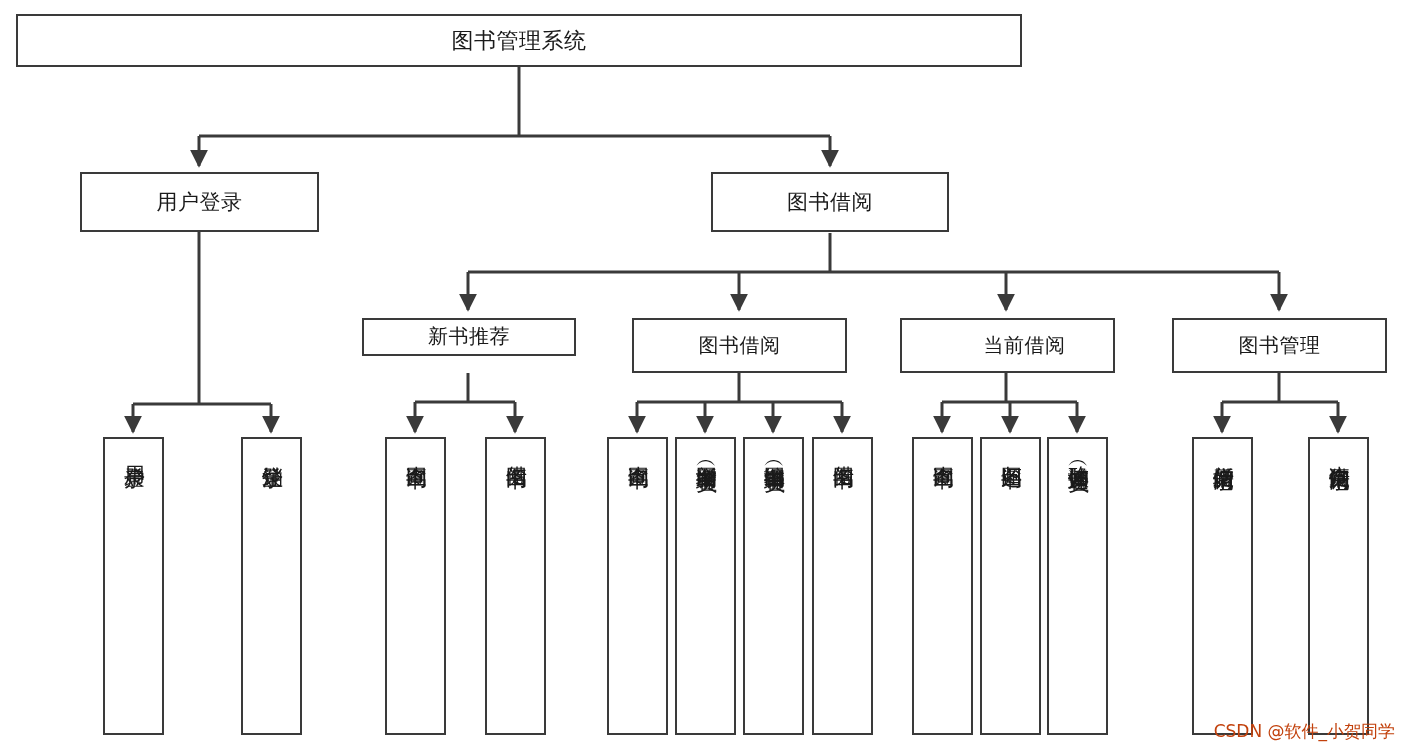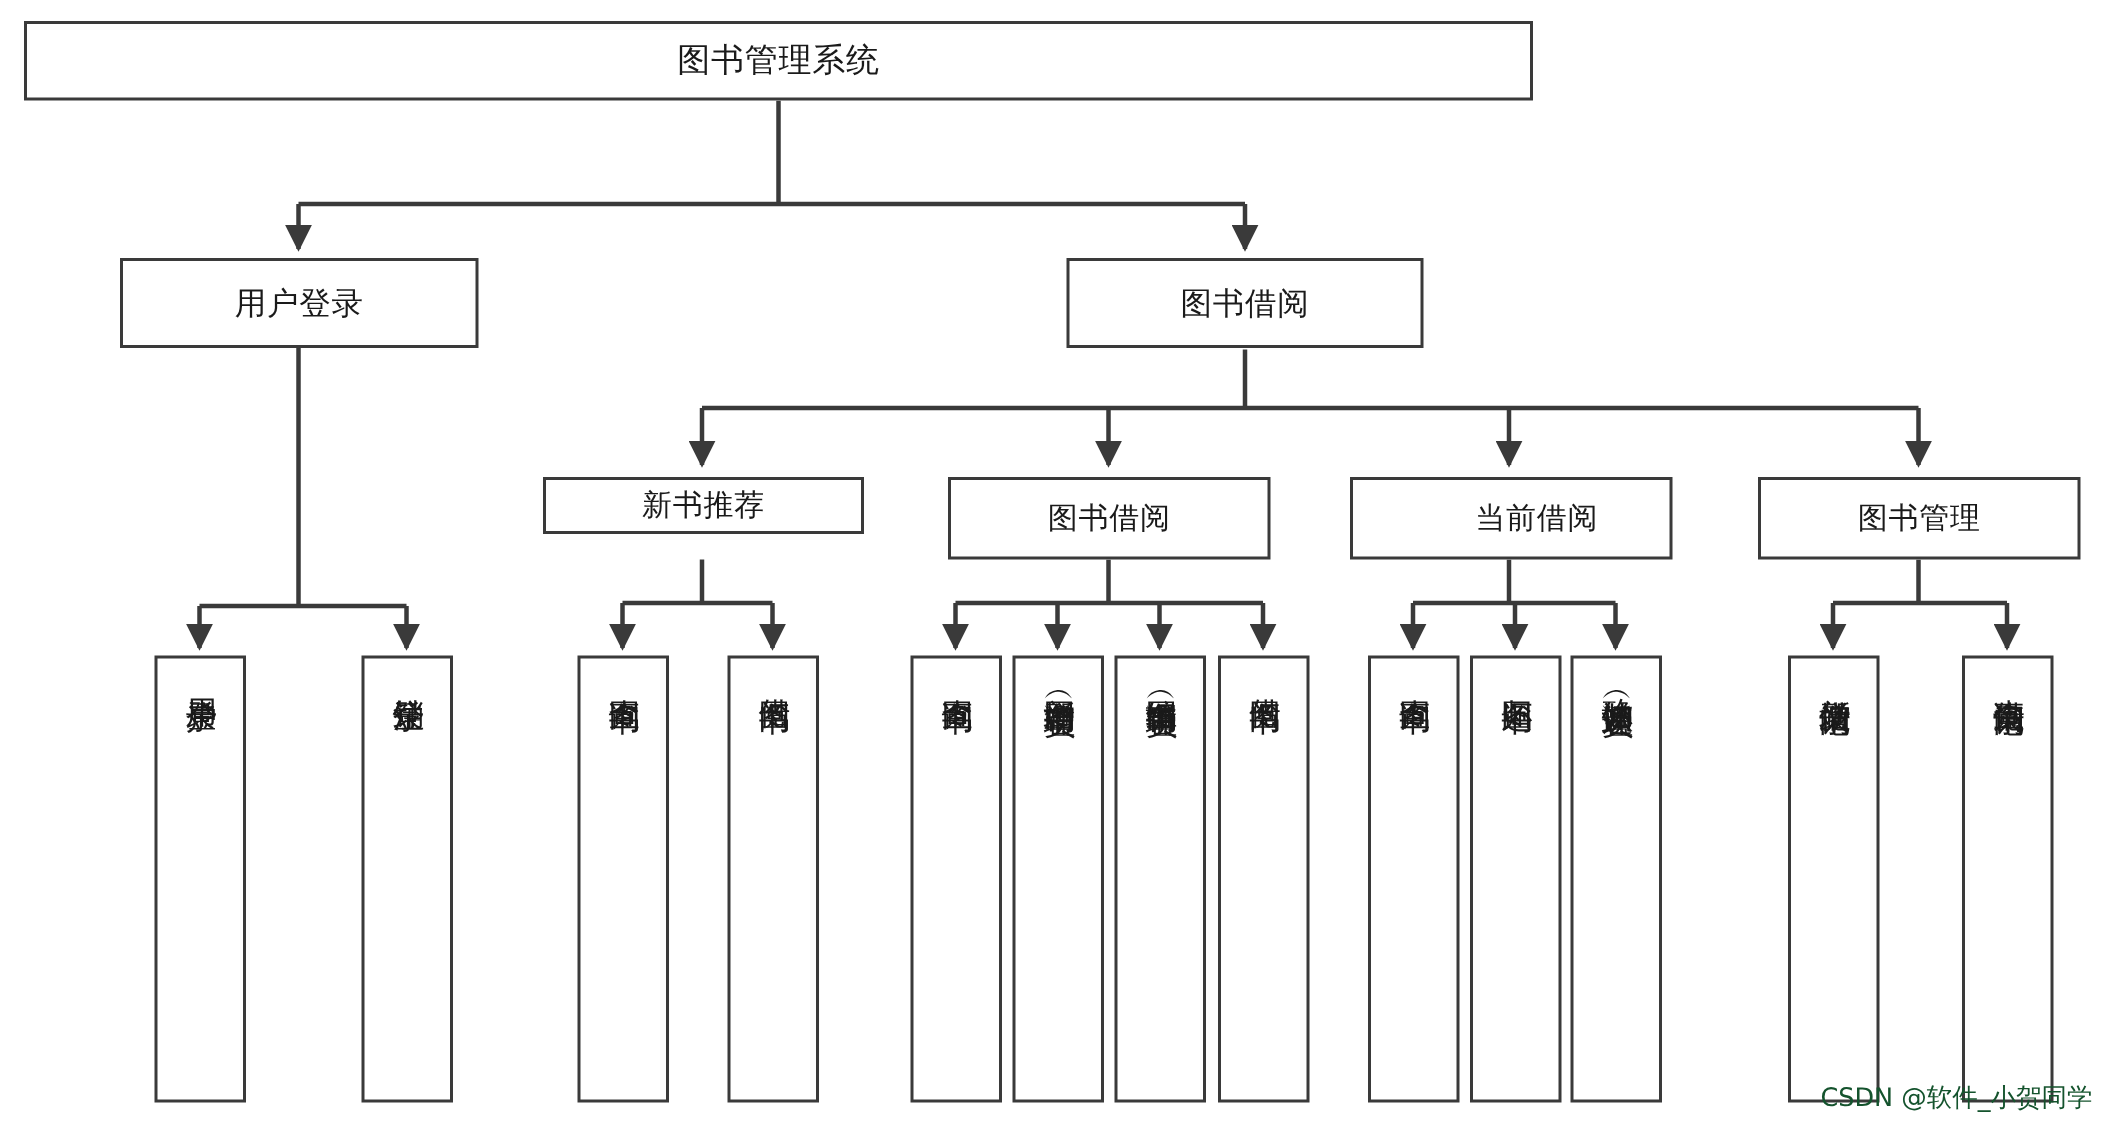--- a/index.html
+++ b/index.html
@@ -54,21 +54,21 @@
     font-size: 21px;
     line-height: 1.04;
     letter-spacing: 1px;
     white-space: nowrap;
   }
   .watermark {
     position: absolute;
     right: 10px;
     bottom: 4px;
     font-size: 17px;
-    color: #14532d;
+    color: #c2410c;
     z-index: 6;
     white-space: nowrap;
     font-family: "DejaVu Sans", "Liberation Sans", sans-serif;
   }
 </style>
 </head>
 <body>
 
 <div id="diagram-root">
 

